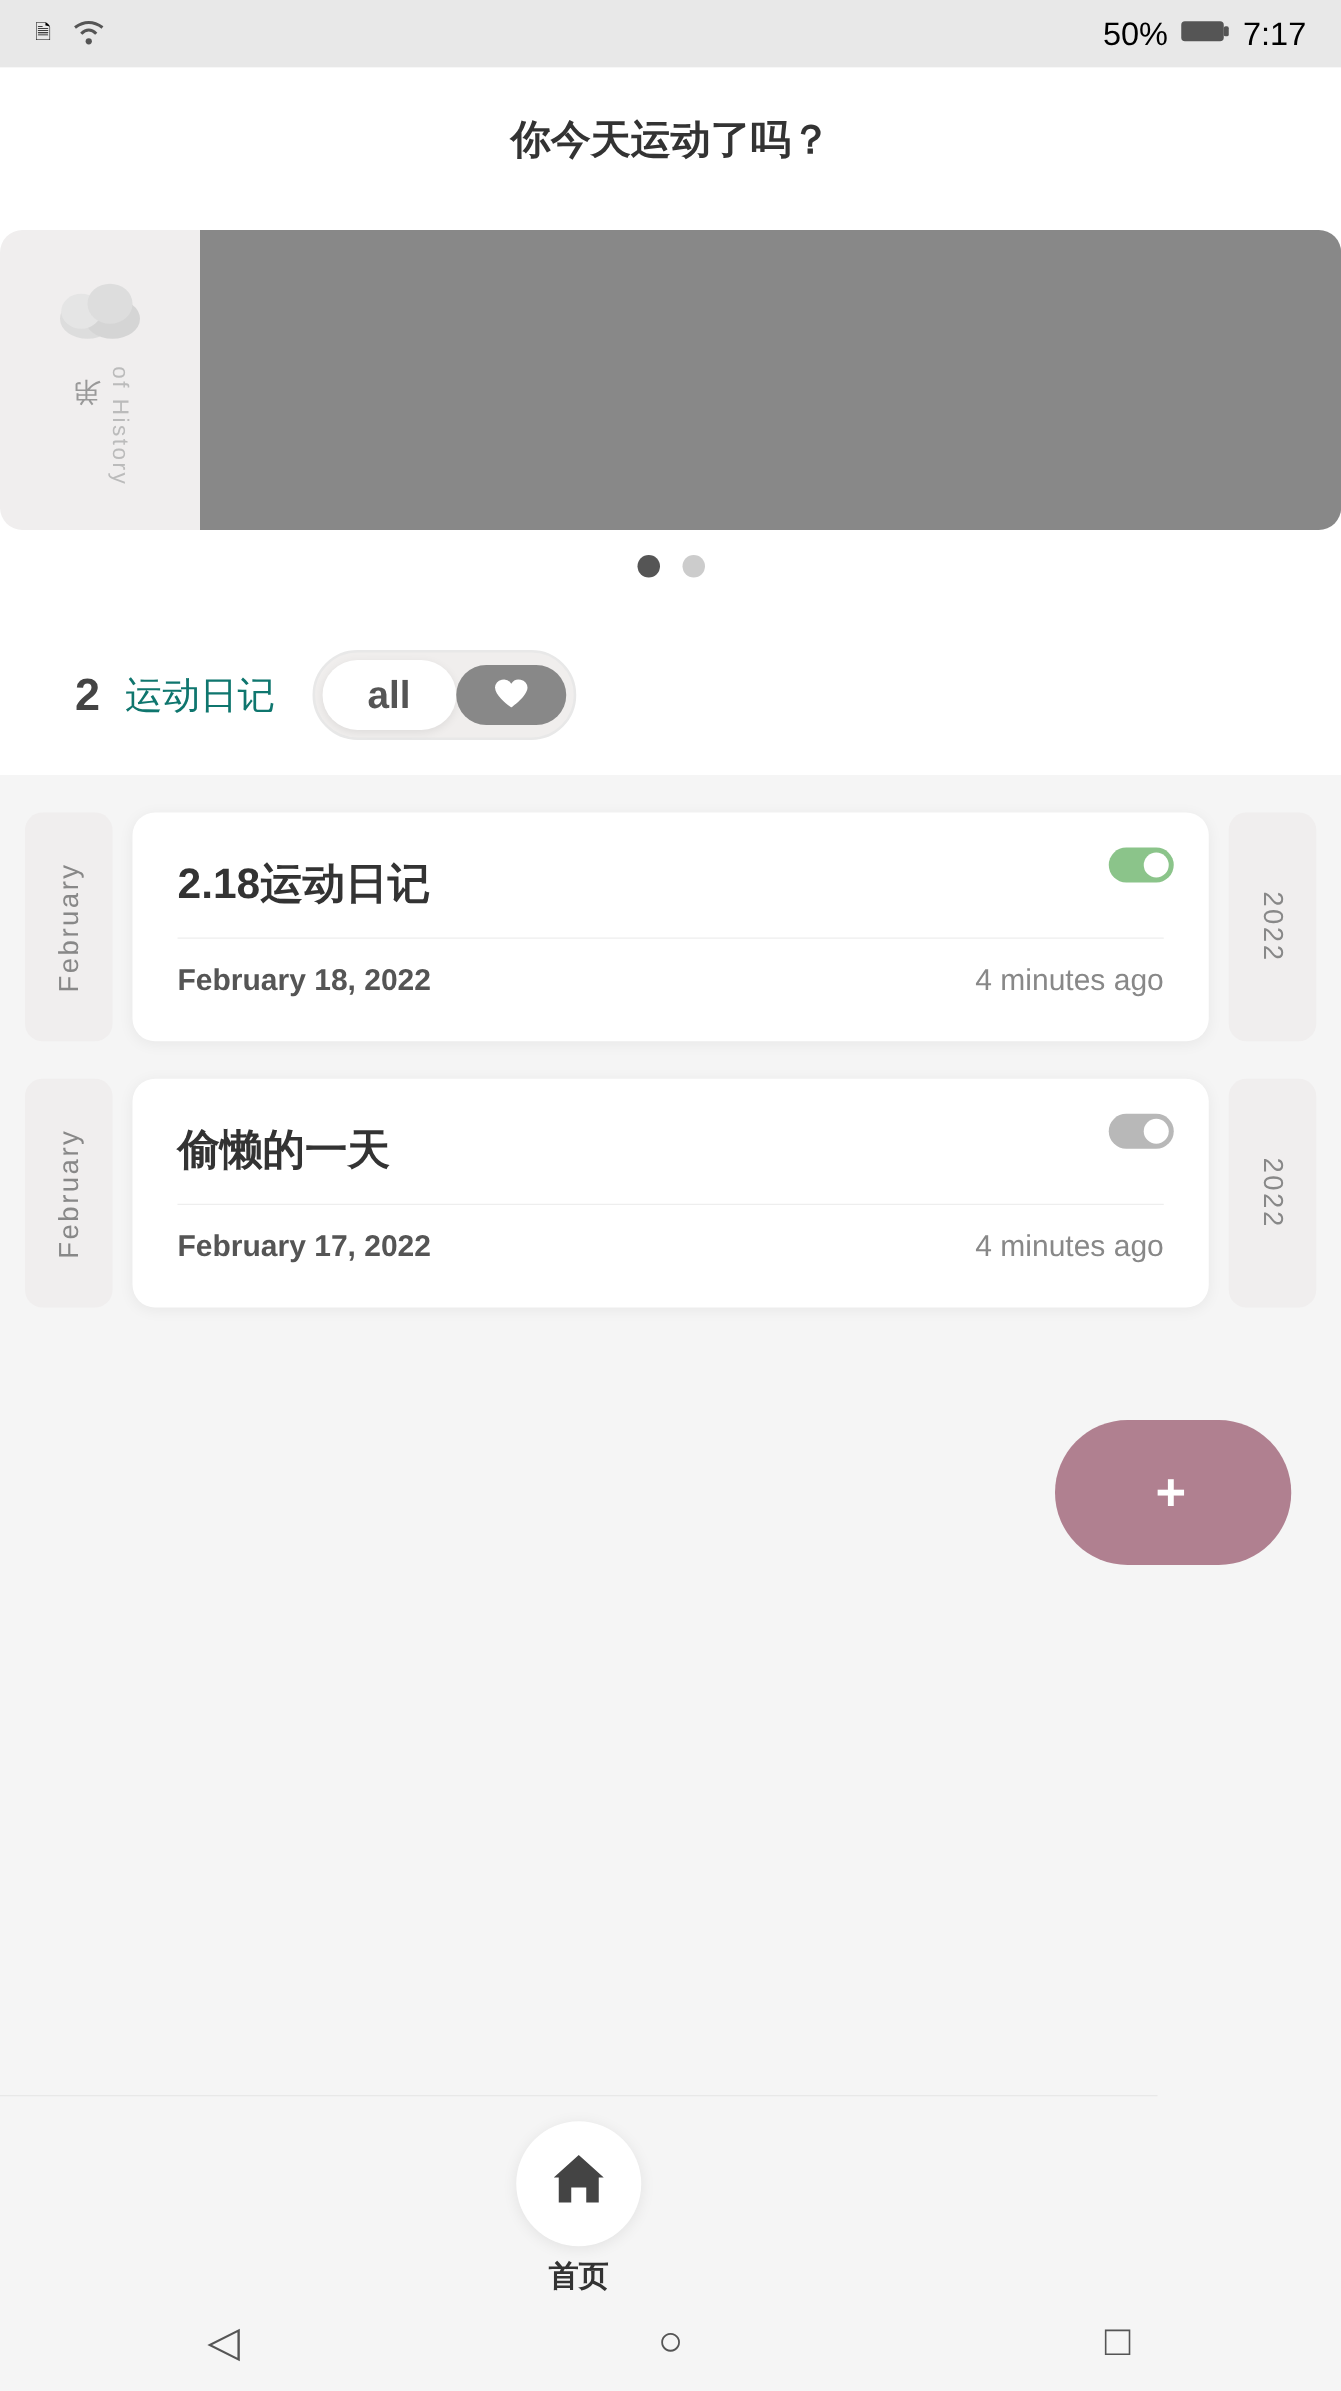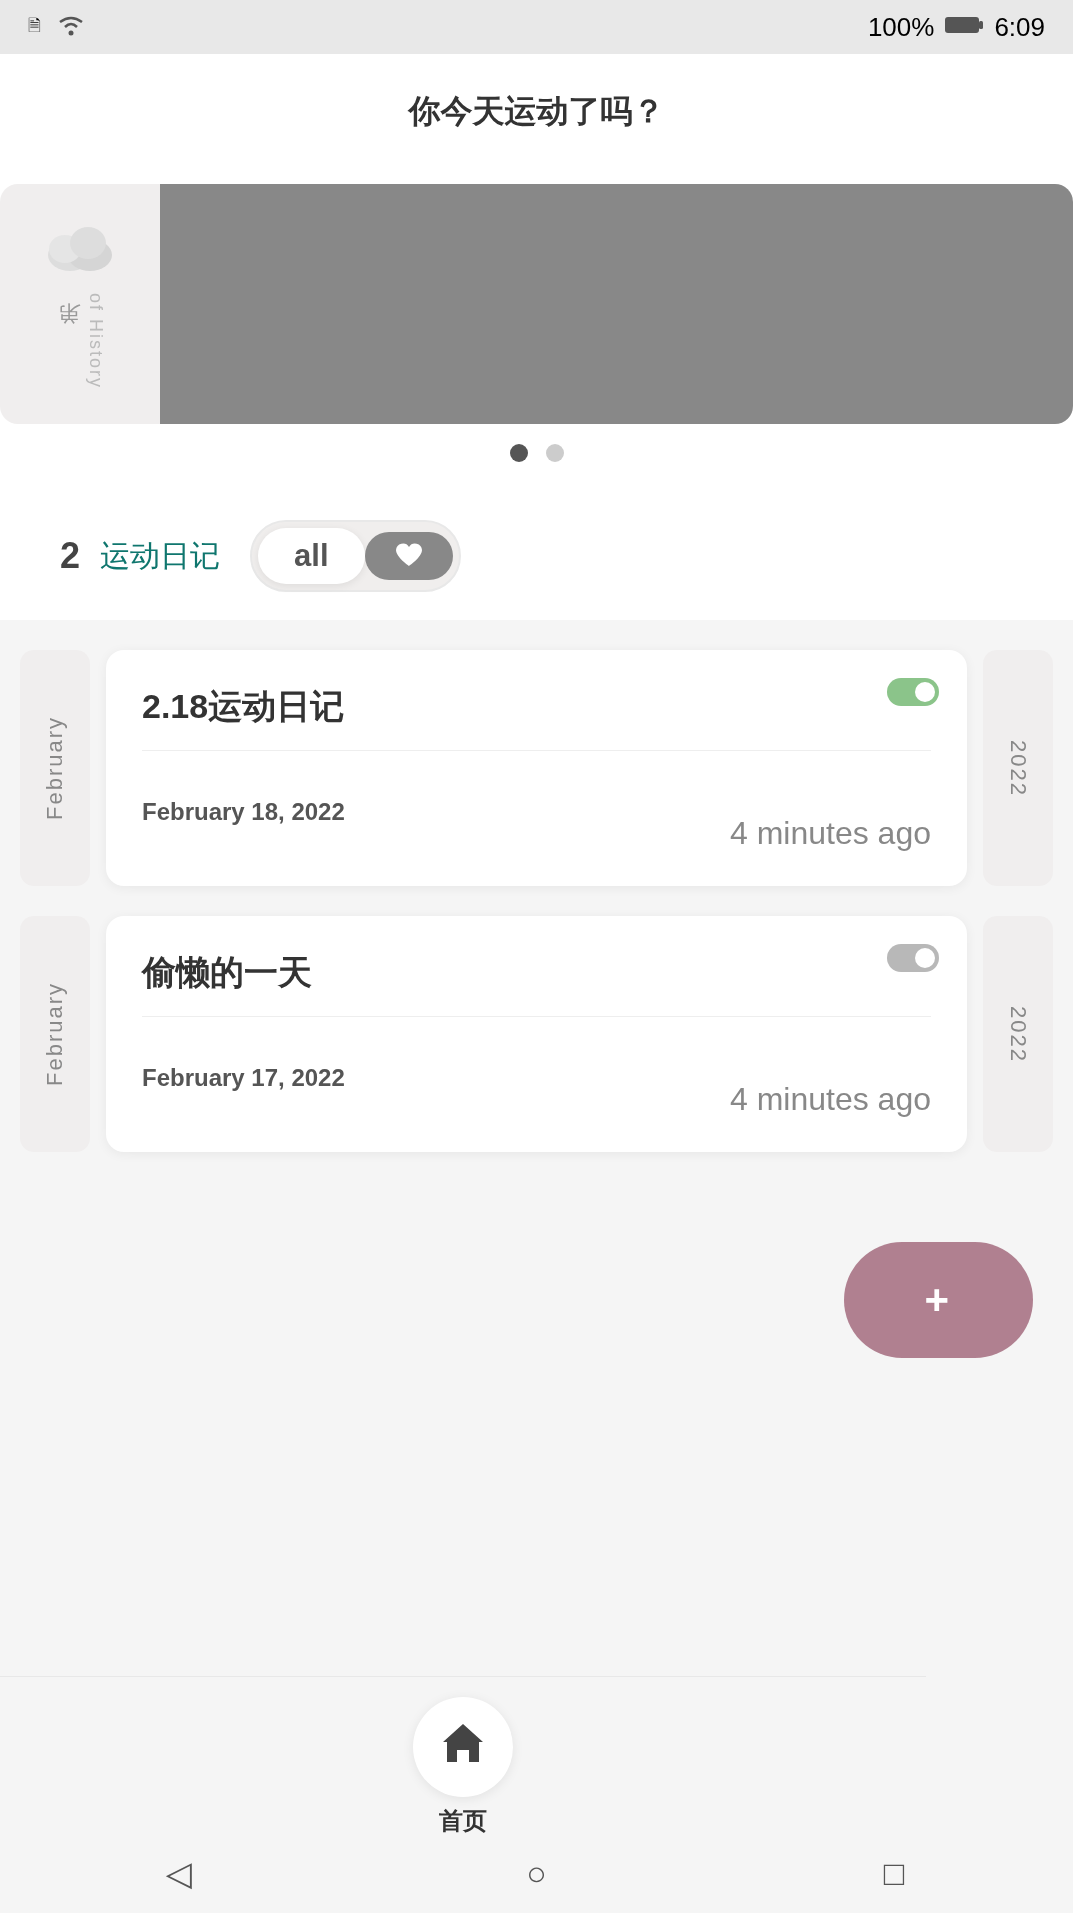--- a/index.html
+++ b/index.html
@@ -235,23 +235,22 @@
       display: flex;
       justify-content: space-between;
       align-items: center;
     }
     .entry-date {
       font-size: 24px;
       color: #555;
       font-weight: 600;
     }
     .entry-time {
-      font-size: 32px;
+      font-size: 24px;
       color: #888;
-      margin-top: 44px;
     }
     .entry-year-right {
       writing-mode: vertical-rl;
       font-size: 22px;
       color: #888;
       background: #f0eeee;
       border-radius: 14px;
       padding: 20px 14px;
       display: flex;
       align-items: center;
@@ -363,28 +362,28 @@
     <span>
       <svg width="32" height="22" viewBox="0 0 32 22">
           <path d="M16 18 Q16 18 16 18" stroke="#555" stroke-width="3" fill="none"></path>
           <path d="M10 13 Q16 7 22 13" stroke="#555" stroke-width="2.5" fill="none"></path>
           <path d="M5 8 Q16 0 27 8" stroke="#555" stroke-width="2.5" fill="none"></path>
           <circle cx="16" cy="19" r="2.5" fill="#555"></circle>
         </svg>
     </span>
   </div>
   <div class="status-right">
-    <span>100%</span>
+    <span>50%</span>
     <span>
       <svg width="40" height="22" viewBox="0 0 40 22">
           <rect x="1" y="3" width="34" height="16" rx="3" fill="#555"></rect>
           <rect x="35" y="7" width="4" height="8" rx="1.5" fill="#555"></rect>
         </svg>
     </span>
-    <span>6:09</span>
+    <span>7:17</span>
   </div>
 </div>
 
 <div class="page-title">你今天运动了吗？</div>
 
 <div class="carousel-area">
   <div class="carousel-wrapper">
     <div class="carousel-left-panel">
       <div class="carousel-cloud-icon">
         <svg width="80" height="56" viewBox="0 0 80 56">

